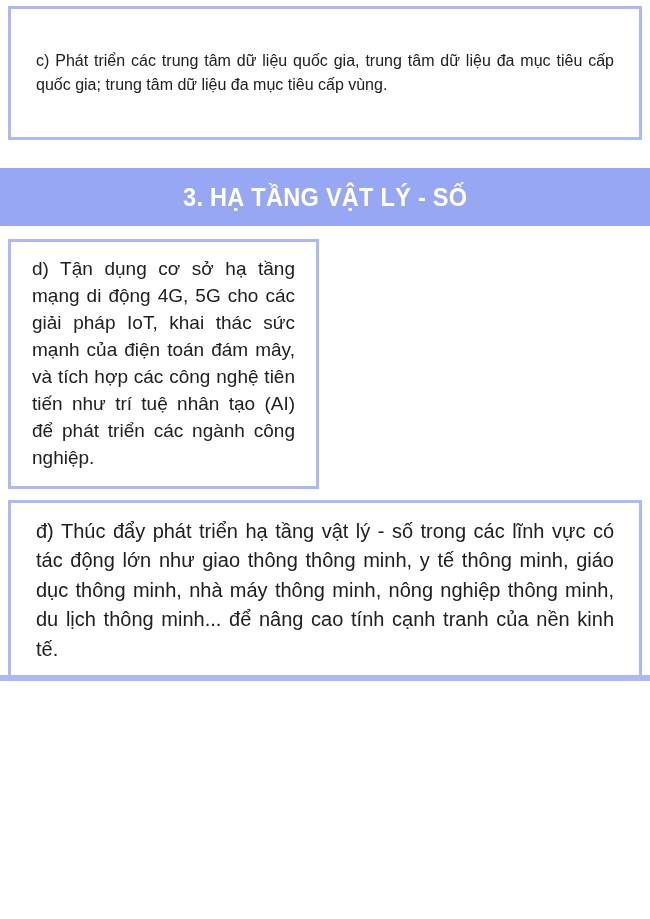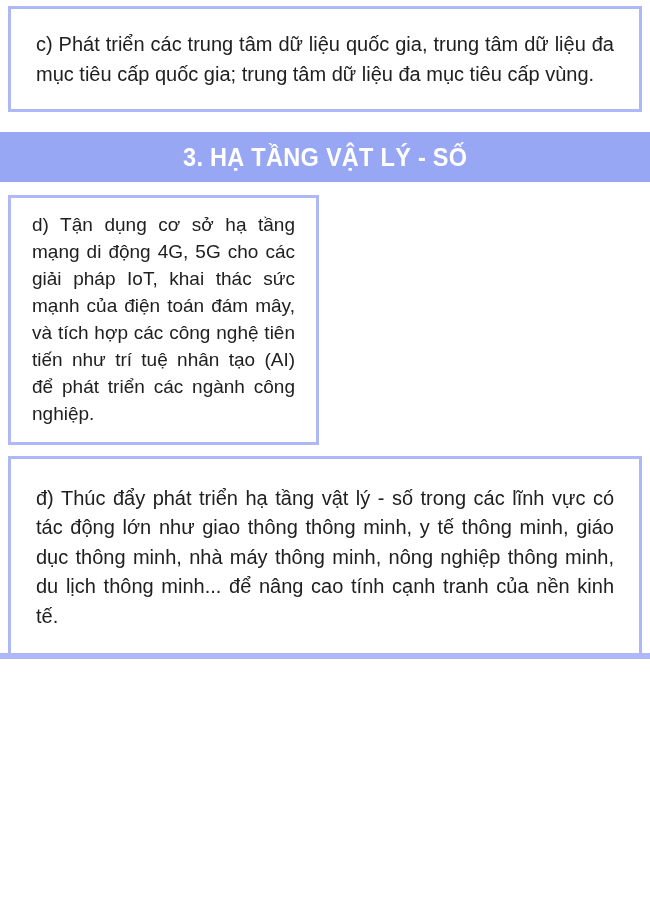--- a/index.html
+++ b/index.html
@@ -18,28 +18,28 @@
   .card {
     border:3px solid var(--accent);
     background:#ffffff;
     box-sizing:border-box;
     display:flex;
     align-items:center;
     text-align:justify;
   }
   .intro-card {
     margin:6px 8px 0 8px;
-    height:106px;
+    height:134px;
     padding:0 25px;
-    font-size:20px;
+    font-size:16px;
     line-height:1.5;
   }
   .banner {
-    margin-top:20px;
-    height:50px;
+    margin-top:28px;
+    height:58px;
     width:650px;
     background:var(--banner);
     display:flex;
     align-items:center;
     justify-content:center;
   }
   .banner h1 {
     margin:0;
     color:#ffffff;
     font-size:25px;
@@ -56,21 +56,21 @@
     row-gap:10px;
   }
   .cell {
     height:250px;
     padding:0 21px;
     font-size:19px;
     line-height:1.42;
   }
   .footer-card {
     margin:11px 8px 0 8px;
-    height:203px;
+    height:181px;
     padding:12px 25px;
     font-size:20px;
     line-height:1.48;
   }
   .bottom-strip {
     width:650px;
     height:6px;
     background:var(--accent);
     margin-top:-6px;
     position:relative;

